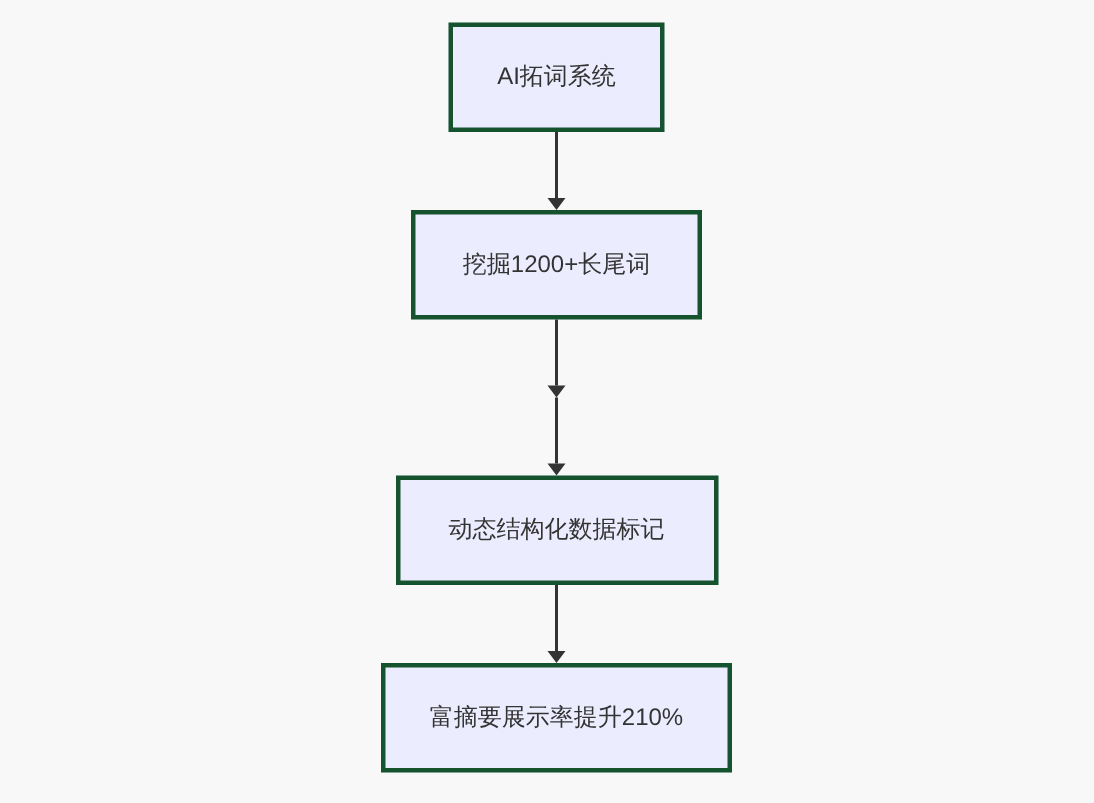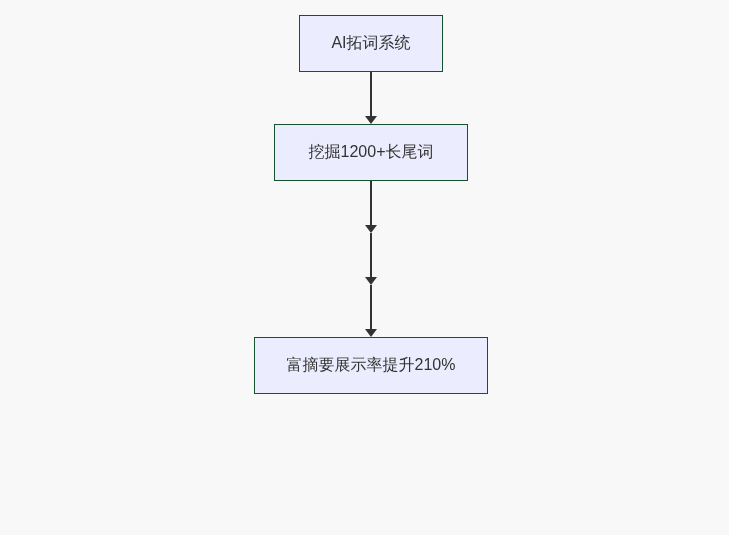--- a/index.html
+++ b/index.html
@@ -18,23 +18,23 @@
     position: absolute;
     top: 15px;
     left: 371px;
     transform: translateX(-50%);
     display: flex;
     flex-direction: column;
     align-items: center;
   }
   .node {
     box-sizing: border-box;
-    height: 57px;
+    height: 73px;
     background: #ECECFF;
-    border: 1px solid #14532d;
+    border: 3px solid #14532d;
     color: #333333;
     font-size: 16px;
     display: flex;
     align-items: center;
     justify-content: center;
     text-align: center;
     white-space: nowrap;
   }
   .node.n0 { width: 144px; }
   .node.n1 { width: 194px; }
@@ -84,20 +84,23 @@
     <div class="line"></div>
     <div class="head"></div>
   </div>
 
 
   <div class="arrow">
     <div class="line"></div>
     <div class="head"></div>
   </div>
 
+  <div class="node n3">
+    <span>动态结构化数据标记</span>
+  </div>
 
   <div class="arrow">
     <div class="line"></div>
     <div class="head"></div>
   </div>
 
   <div class="node n4">
     <span>富摘要展示率提升210%</span>
   </div>
 

